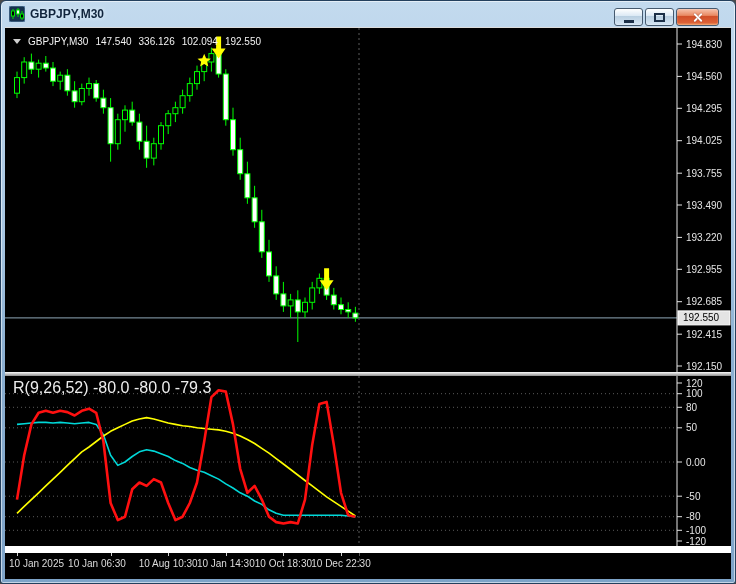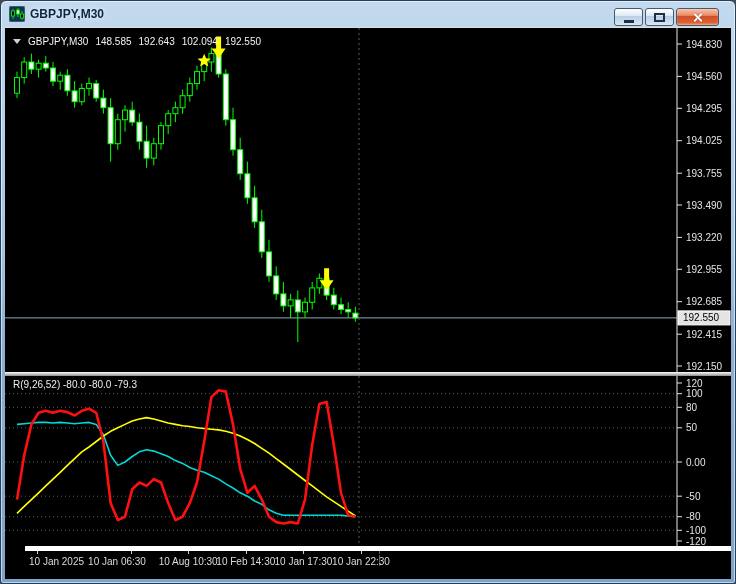--- a/index.html
+++ b/index.html
@@ -27,29 +27,29 @@
   .g-close{position:relative;width:11px;height:11px;}
   .g-close::before,.g-close::after{content:"";position:absolute;left:5px;top:0;width:2px;height:11px;background:#fff;border-radius:1px;box-shadow:0 0 1px #7c2410;}
   .g-close::before{transform:rotate(45deg);}
   .g-close::after{transform:rotate(-45deg);}
 
   .client{position:relative;margin:0 4px 4px;height:552px;background:#000;overflow:hidden;}
   .panel{position:relative;overflow:hidden;}
   .panel-main{height:345px;border-top:1px solid #ddd;}
   .splitter{height:4px;background:linear-gradient(#fdfdfd,#8d8d8d);cursor:row-resize;}
   .panel-ind{height:170px;}
-  .time-axis{position:relative;height:30px;border-top:5px solid #ffffff;background:#000;margin-left:20px;}
+  .time-axis{position:relative;height:30px;border-top:7px solid #ffffff;background:#000;}
   .tlabel{position:absolute;top:5px;font-size:10px;color:#dcdcdc;white-space:nowrap;}
   .ttick{position:absolute;top:0;height:3px;border-left:1px solid #cfcfcf;}
   .vsep-time{position:absolute;left:354px;top:0;height:60%;border-left:1px dashed #5a5a5a;}
 
   .info-line{position:absolute;top:7px;left:8px;z-index:2;display:flex;gap:7px;align-items:center;
     font-size:10px;color:#f2f2f2;}
   .oct{width:0;height:0;border:4px solid transparent;border-top:5px solid #cfcfcf;margin-top:4px;cursor:pointer;}
-  .ind-label{position:absolute;top:3px;left:8px;z-index:2;font-size:10px;color:#ededed;}
+  .ind-label{position:absolute;top:3px;left:8px;z-index:2;font-size:16px;color:#ededed;}
 
   svg{display:block;}
   svg text{font-family:"Liberation Sans",sans-serif;}
 </style>
 </head>
 <body>
 
 <div class="window">
 
   <div class="titlebar">
@@ -77,22 +77,22 @@
         </div>
     </div>
   </div>
 
   <div class="client">
 
     <div class="panel panel-main">
       <div class="info-line">
         <span class="oct"></span>
         <span>GBPJPY,M30</span>
-        <span>148.585</span>
-        <span>192.643</span>
+        <span>147.540</span>
+        <span>336.126</span>
         <span>102.094</span>
         <span>192.550</span>
       </div>
       <svg id="main-plot" width="726" height="345">
           <line x1="0" y1="289.9" x2="672" y2="289.9" stroke="#8fa8b8" stroke-width="1"></line>
           <g>
             <line x1="12.0" y1="43.6" x2="12.0" y2="70.1" stroke="#00ff00"></line>
             <rect x="9.5" y="49.6" width="5" height="15.6" fill="#000000" stroke="#00ff00"></rect>
             <line x1="19.2" y1="29.2" x2="19.2" y2="55.6" stroke="#00ff00"></line>
             <rect x="16.7" y="34.0" width="5" height="15.6" fill="#000000" stroke="#00ff00"></rect>
@@ -270,22 +270,22 @@
     </div>
 
     <div class="time-axis" id="time-axis">
       <i class="vsep-time"></i>
     <span class="tlabel" style="left: 4px;">10 Jan 2025</span>
         <i class="ttick" style="left: 12px;"></i>
         <span class="tlabel" style="left: 92px; transform: translateX(-50%);">10 Jan 06:30</span>
         <i class="ttick" style="left: 105.6px;"></i>
         <span class="tlabel" style="left: 163.2px; transform: translateX(-50%);">10 Aug 10:30</span>
         <i class="ttick" style="left: 163.2px;"></i>
-        <span class="tlabel" style="left: 220.8px; transform: translateX(-50%);">10 Feb 14:30</span>
+        <span class="tlabel" style="left: 220.8px; transform: translateX(-50%);">10 Jan 14:30</span>
         <i class="ttick" style="left: 220.8px;"></i>
-        <span class="tlabel" style="left: 278.4px; transform: translateX(-50%);">10 Jan 17:30</span>
+        <span class="tlabel" style="left: 278.4px; transform: translateX(-50%);">10 Oct 18:30</span>
         <i class="ttick" style="left: 278.4px;"></i>
-        <span class="tlabel" style="left: 336px; transform: translateX(-50%);">10 Jan 22:30</span>
+        <span class="tlabel" style="left: 336px; transform: translateX(-50%);">10 Dec 22:30</span>
         <i class="ttick" style="left: 336px;"></i>
       </div>
 
   </div>
 </div>
 
 </body></html>

